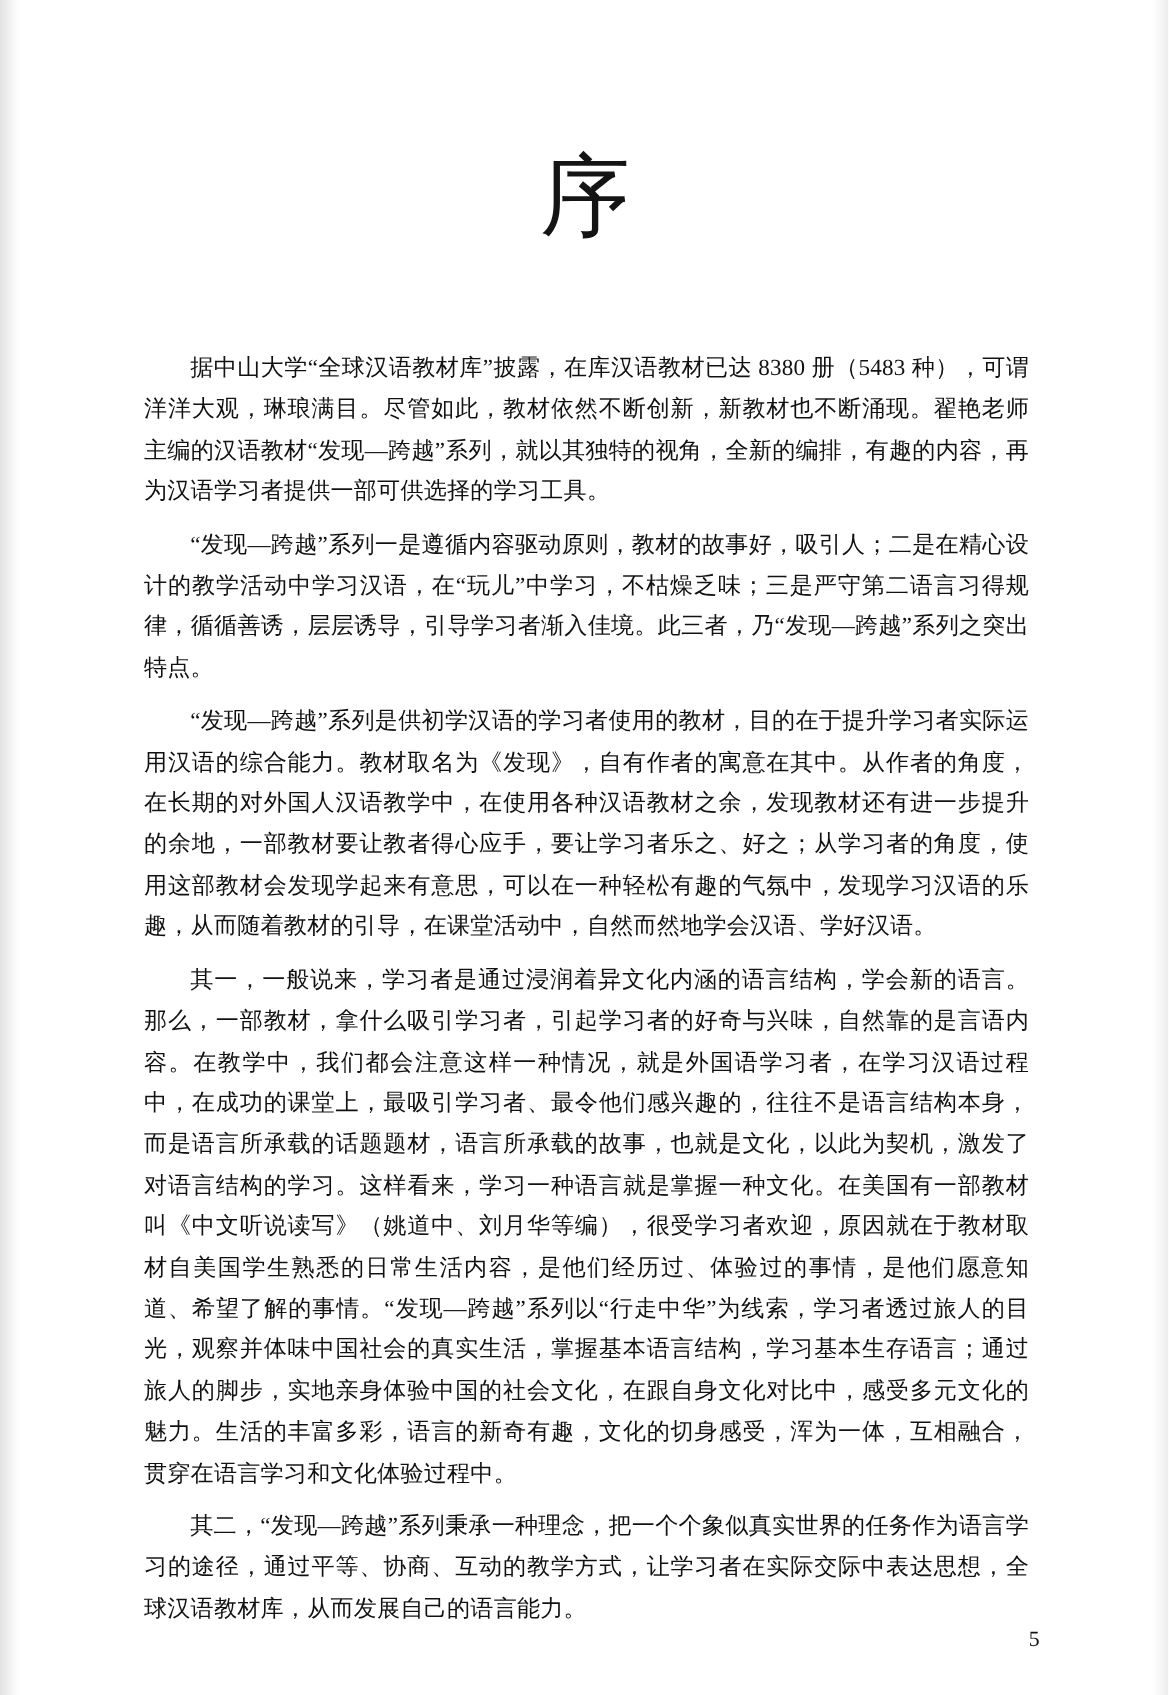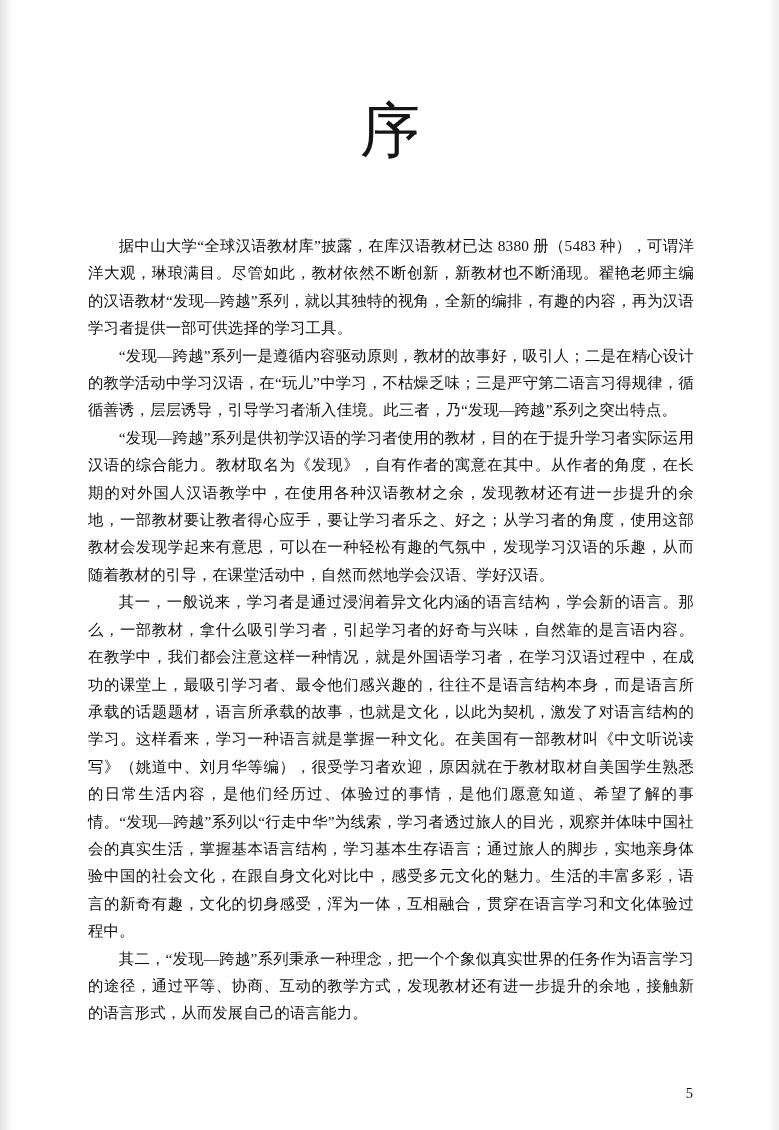--- a/index.html
+++ b/index.html
@@ -55,21 +55,21 @@
   }
   .body-text {
     margin-top: 68px;
     font-size: 15.4px;
     line-height: 27.4px;
     color: #111111;
     text-align: justify;
     text-justify: inter-ideograph;
   }
   .body-text p {
-    margin: 0;
+    margin: 8px;
     text-indent: 2em;
     letter-spacing: 0.15px;
   }
   .page-number {
     position: absolute;
     right: 86px;
     bottom: 28px;
     font-size: 14.5px;
     color: #111111;
     font-family: "Liberation Serif", "DejaVu Serif", serif;
@@ -79,17 +79,17 @@
 <body>
 
 <div class="page">
   <div class="content">
     <h1 class="doc-title">序</h1>
     <div class="body-text">
       <p>据中山大学“全球汉语教材库”披露，在库汉语教材已达 8380 册（5483 种），可谓洋洋大观，琳琅满目。尽管如此，教材依然不断创新，新教材也不断涌现。翟艳老师主编的汉语教材“发现—跨越”系列，就以其独特的视角，全新的编排，有趣的内容，再为汉语学习者提供一部可供选择的学习工具。</p>
       <p>“发现—跨越”系列一是遵循内容驱动原则，教材的故事好，吸引人；二是在精心设计的教学活动中学习汉语，在“玩儿”中学习，不枯燥乏味；三是严守第二语言习得规律，循循善诱，层层诱导，引导学习者渐入佳境。此三者，乃“发现—跨越”系列之突出特点。</p>
       <p>“发现—跨越”系列是供初学汉语的学习者使用的教材，目的在于提升学习者实际运用汉语的综合能力。教材取名为《发现》，自有作者的寓意在其中。从作者的角度，在长期的对外国人汉语教学中，在使用各种汉语教材之余，发现教材还有进一步提升的余地，一部教材要让教者得心应手，要让学习者乐之、好之；从学习者的角度，使用这部教材会发现学起来有意思，可以在一种轻松有趣的气氛中，发现学习汉语的乐趣，从而随着教材的引导，在课堂活动中，自然而然地学会汉语、学好汉语。</p>
       <p>其一，一般说来，学习者是通过浸润着异文化内涵的语言结构，学会新的语言。那么，一部教材，拿什么吸引学习者，引起学习者的好奇与兴味，自然靠的是言语内容。在教学中，我们都会注意这样一种情况，就是外国语学习者，在学习汉语过程中，在成功的课堂上，最吸引学习者、最令他们感兴趣的，往往不是语言结构本身，而是语言所承载的话题题材，语言所承载的故事，也就是文化，以此为契机，激发了对语言结构的学习。这样看来，学习一种语言就是掌握一种文化。在美国有一部教材叫《中文听说读写》（姚道中、刘月华等编），很受学习者欢迎，原因就在于教材取材自美国学生熟悉的日常生活内容，是他们经历过、体验过的事情，是他们愿意知道、希望了解的事情。“发现—跨越”系列以“行走中华”为线索，学习者透过旅人的目光，观察并体味中国社会的真实生活，掌握基本语言结构，学习基本生存语言；通过旅人的脚步，实地亲身体验中国的社会文化，在跟自身文化对比中，感受多元文化的魅力。生活的丰富多彩，语言的新奇有趣，文化的切身感受，浑为一体，互相融合，贯穿在语言学习和文化体验过程中。</p>
-      <p>其二，“发现—跨越”系列秉承一种理念，把一个个象似真实世界的任务作为语言学习的途径，通过平等、协商、互动的教学方式，发现教材还有进一步提升的余地，接触新的语言形式，从而发展自己的语言能力。</p>
+      <p>其二，“发现—跨越”系列秉承一种理念，把一个个象似真实世界的任务作为语言学习的途径，通过平等、协商、互动的教学方式，让学习者在实际交际中表达思想，全球汉语教材库，从而发展自己的语言能力。</p>
     </div>
   </div>
   <div class="page-number">5</div>
 </div>
 
 </body></html>

